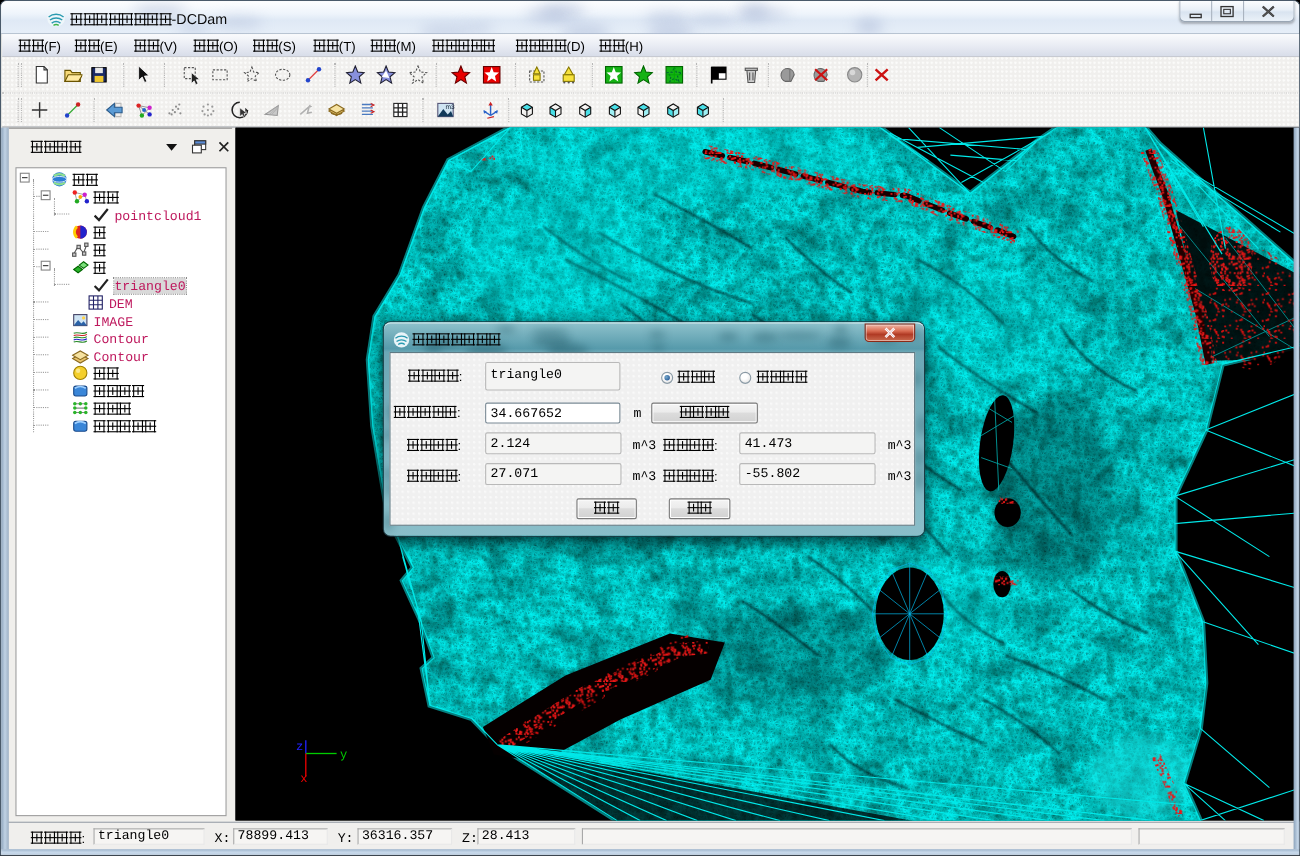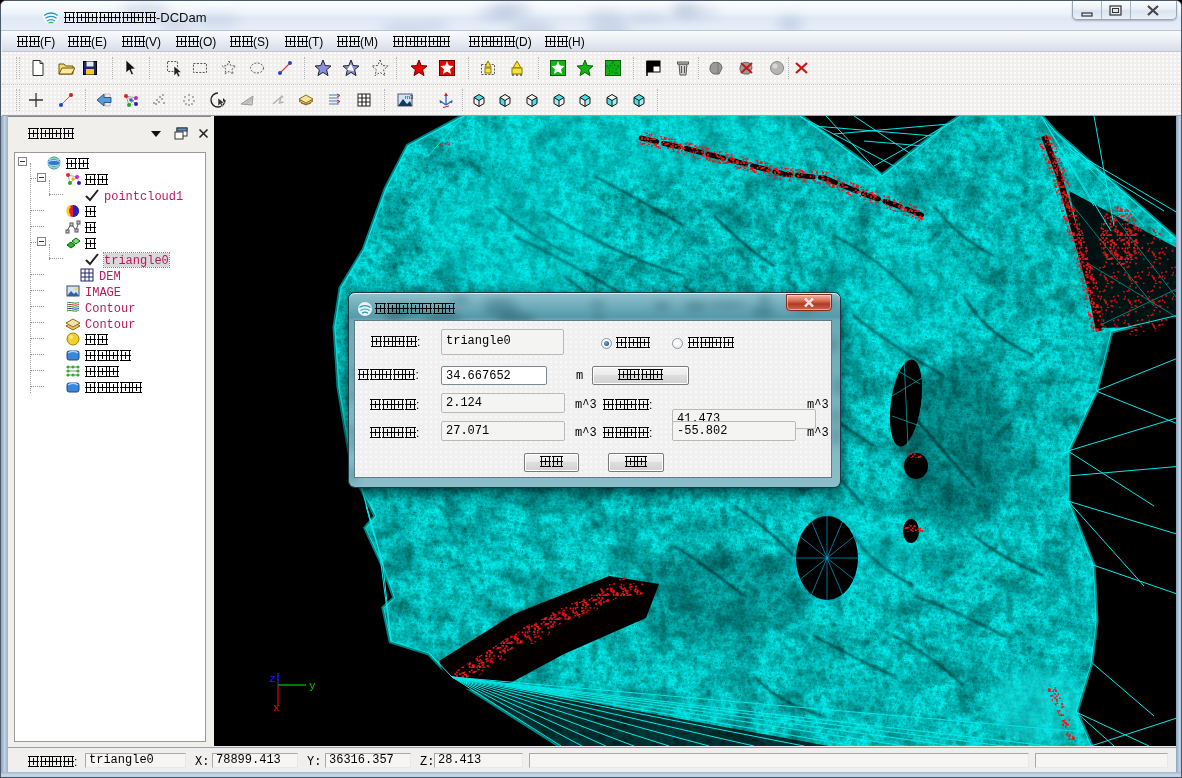--- a/index.html
+++ b/index.html
@@ -633,28 +633,28 @@
           <path d="M19 4.5l8 8M27 4.5l-8 8" stroke="#802" stroke-width="0.6" opacity="0.4"></path>
         </svg>
       </div>
       <div class="dlbl" style="left:22px;top:42px"><i class="g"></i><i class="g"></i><i class="g"></i><i class="g"></i>:</div>
       <div class="dbox" style="left:92px;top:36px;width:123px;height:26px;padding-top:4px">triangle0</div>
       <div class="radio sel" style="left:252px;top:45px"></div>
       <div class="dlbl" style="left:267px;top:43px"><i class="g"></i><i class="g"></i><i class="g"></i></div>
       <div class="radio" style="left:323px;top:45px"></div>
       <div class="dlbl" style="left:339px;top:43px"><i class="g"></i><i class="g"></i><i class="g"></i><i class="g"></i></div>
       <div class="dlbl" style="left:9px;top:75px"><i class="g"></i><i class="g"></i><i class="g"></i><i class="g"></i><i class="g"></i>:</div>
-      <div class="dbox" style="left:92px;top:73px;width:106px;height:19px;background:#fff;border-color:#7a8a95">34.667652</div>
+      <div class="dbox" style="left:92px;top:73px;width:123px;height:19px;background:#fff;border-color:#7a8a95">34.667652</div>
       <div class="dlbl tlabel" style="left:227px;top:76px">m</div>
       <div class="dbtn" style="left:243px;top:73px;width:97px;height:19px;line-height:17px"><i class="g"></i><i class="g"></i><i class="g"></i><i class="g"></i></div>
       <div class="dlbl" style="left:21px;top:105px"><i class="g"></i><i class="g"></i><i class="g"></i><i class="g"></i>:</div>
       <div class="dbox" style="left:92px;top:100px;width:124px;height:20px">2.124</div>
       <div class="dlbl tlabel" style="left:226px;top:105px">m^3</div>
       <div class="dlbl" style="left:254px;top:105px"><i class="g"></i><i class="g"></i><i class="g"></i><i class="g"></i>:</div>
-      <div class="dbox" style="left:323px;top:116px;width:144px;height:20px">41.473</div>
+      <div class="dbox" style="left:323px;top:100px;width:124px;height:20px">41.473</div>
       <div class="dlbl tlabel" style="left:458px;top:105px">m^3</div>
       <div class="dlbl" style="left:21px;top:133px"><i class="g"></i><i class="g"></i><i class="g"></i><i class="g"></i>:</div>
       <div class="dbox" style="left:92px;top:128px;width:124px;height:20px">27.071</div>
       <div class="dlbl tlabel" style="left:226px;top:133px">m^3</div>
       <div class="dlbl" style="left:254px;top:133px"><i class="g"></i><i class="g"></i><i class="g"></i><i class="g"></i>:</div>
       <div class="dbox" style="left:323px;top:128px;width:124px;height:20px">-55.802</div>
       <div class="dlbl tlabel" style="left:458px;top:133px">m^3</div>
       <div class="dbtn" style="left:175px;top:160px;width:55px;height:19px;line-height:17px"><i class="g"></i><i class="g"></i></div>
       <div class="dbtn" style="left:259px;top:160px;width:56px;height:19px;line-height:17px"><i class="g"></i><i class="g"></i></div>
     </div>

